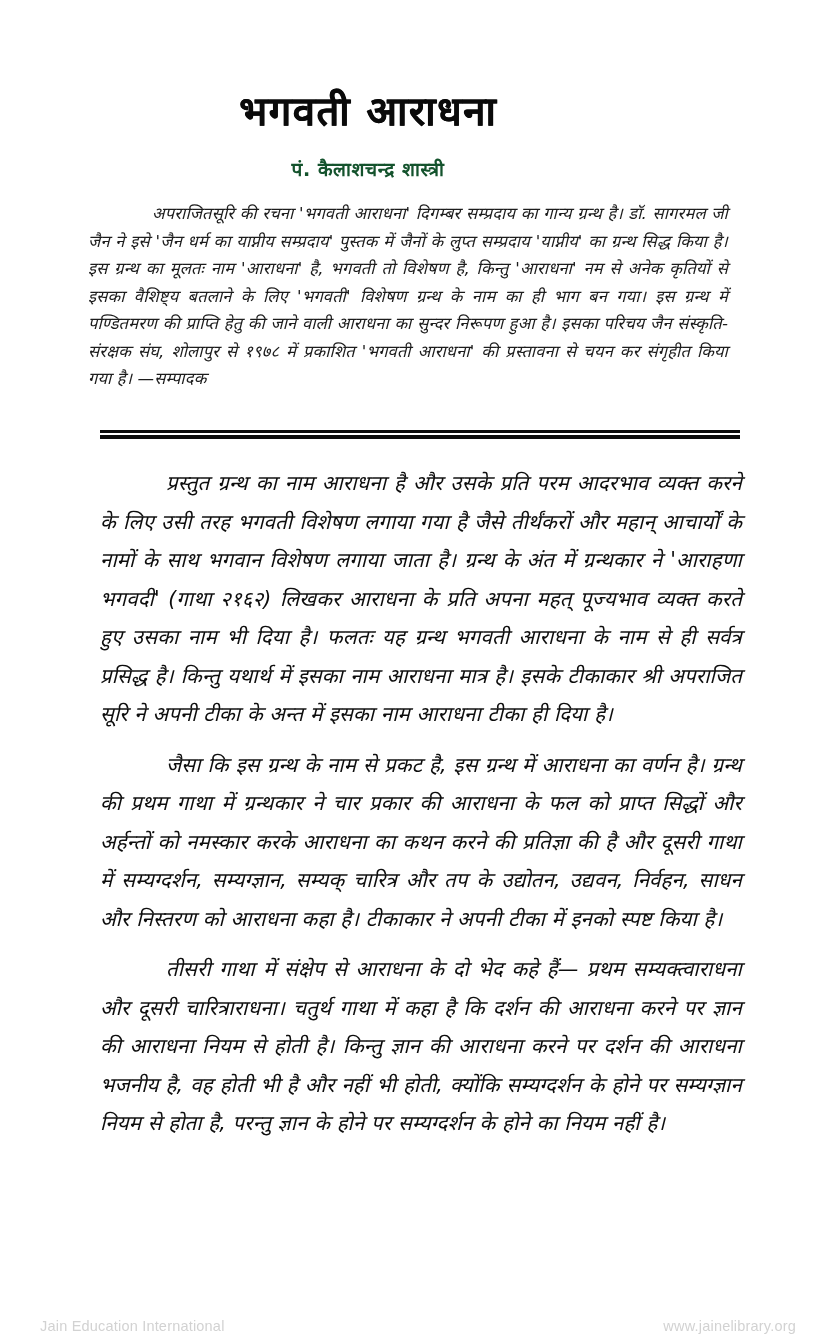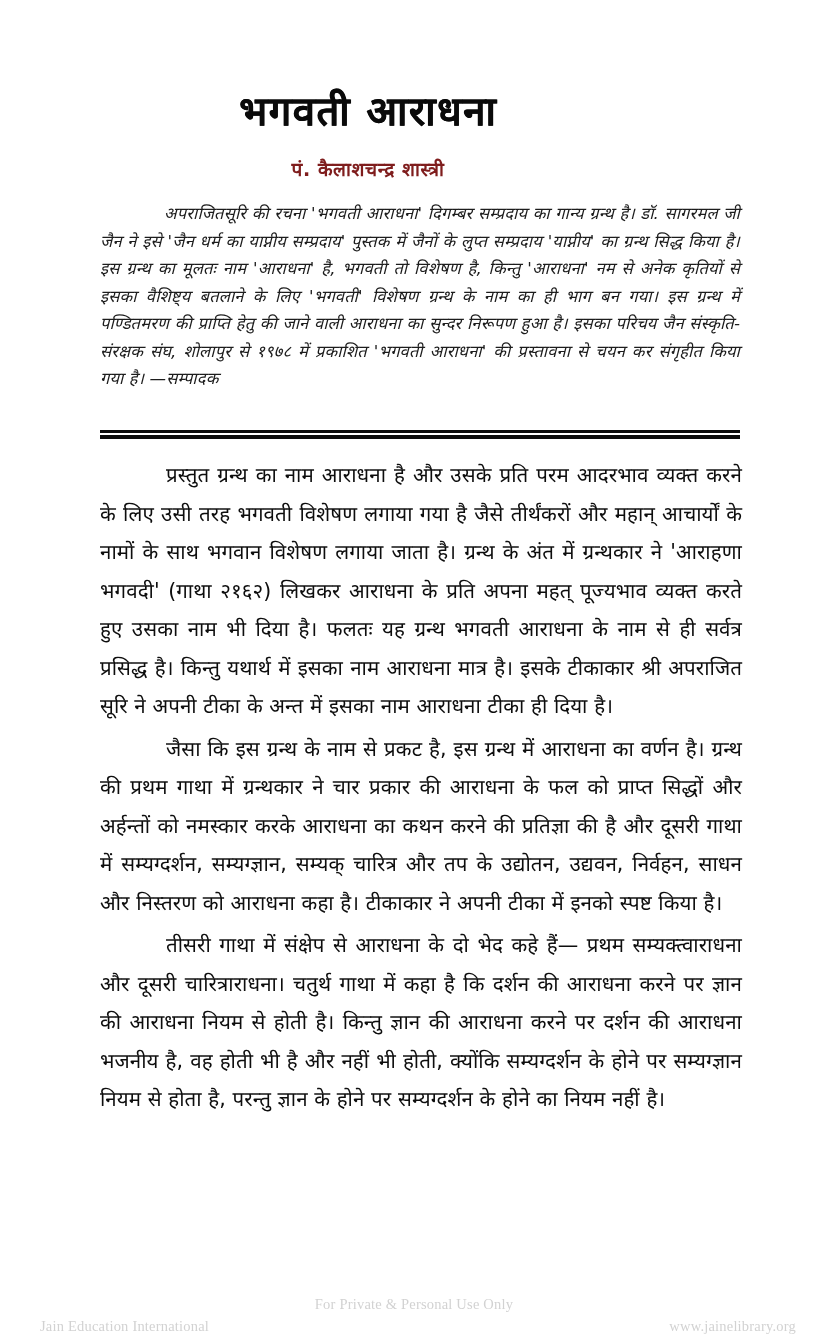--- a/index.html
+++ b/index.html
@@ -37,28 +37,28 @@
     line-height: 1.15;
     color: #0a0a0a;
     margin: 0;
     text-shadow: 0.4px 0 0 #0a0a0a;
   }
   .doc-author {
     font-family: "DejaVu Sans", "Liberation Sans", sans-serif;
     font-size: 19px;
     font-weight: 600;
     letter-spacing: 0.6px;
-    color: #7f1d1d;
+    color: #14532d;
     margin: 22px 0 4px 0;
   }
 
   
   .intro {
     position: absolute;
-    left: 100px;
+    left: 88px;
     top: 200px;
     width: 640px;
     font-family: "DejaVu Sans", "Liberation Sans", sans-serif;
     font-size: 16.5px;
     line-height: 27.5px;
     text-align: justify;
     text-justify: inter-word;
     color: #1c1c1c;
     font-style: italic;
     letter-spacing: 0.15px;
@@ -96,22 +96,23 @@
     width: 642px;
     font-family: "DejaVu Sans", "Liberation Sans", sans-serif;
     font-size: 20.5px;
     line-height: 38.5px;
     text-align: justify;
     text-justify: inter-word;
     color: #0d0d0d;
     letter-spacing: 0.1px;
   }
   .body-text p {
-    margin: 4px 0 0 0;
+    margin: 12px 0 0 0;
     text-indent: 66px;
+    font-style: italic;
   }
 
   
   .footer {
     position: absolute;
     left: 0;
     top: 1292px;
     width: 828px;
     height: 24px;
     display: flex;
@@ -126,21 +127,21 @@
     left: 0;
     width: 828px;
     text-align: center;
   }
   .footer-right {
     position: absolute;
     right: 32px;
   }
   .footer span,
   .footer .footer-center span {
-    font-family: Liberation Serif, serif;
+    font-family: Liberation Sans, sans-serif;
     font-size: 14.5px;
     color: #d2d2d2;
     letter-spacing: 0.2px;
     white-space: nowrap;
     margin-top: 44px;
   }
 </style>
 </head>
 <body>
 
@@ -162,19 +163,16 @@
   </div>
 
   <div class="body-text">
     <p>प्रस्तुत ग्रन्थ का नाम आराधना है और उसके प्रति परम आदरभाव व्यक्त करने के लिए उसी तरह भगवती विशेषण लगाया गया है जैसे तीर्थंकरों और महान् आचार्यों के नामों के साथ भगवान विशेषण लगाया जाता है। ग्रन्थ के अंत में ग्रन्थकार ने 'आराहणा भगवदी' (गाथा २१६२) लिखकर आराधना के प्रति अपना महत् पूज्यभाव व्यक्त करते हुए उसका नाम भी दिया है। फलतः यह ग्रन्थ भगवती आराधना के नाम से ही सर्वत्र प्रसिद्ध है। किन्तु यथार्थ में इसका नाम आराधना मात्र है। इसके टीकाकार श्री अपराजित सूरि ने अपनी टीका के अन्त में इसका नाम आराधना टीका ही दिया है।</p>
     <p>जैसा कि इस ग्रन्थ के नाम से प्रकट है, इस ग्रन्थ में आराधना का वर्णन है। ग्रन्थ की प्रथम गाथा में ग्रन्थकार ने चार प्रकार की आराधना के फल को प्राप्त सिद्धों और अर्हन्तों को नमस्कार करके आराधना का कथन करने की प्रतिज्ञा की है और दूसरी गाथा में सम्यग्दर्शन, सम्यग्ज्ञान, सम्यक् चारित्र और तप के उद्योतन, उद्यवन, निर्वहन, साधन और निस्तरण को आराधना कहा है। टीकाकार ने अपनी टीका में इनको स्पष्ट किया है।</p>
     <p>तीसरी गाथा में संक्षेप से आराधना के दो भेद कहे हैं— प्रथम सम्यक्त्वाराधना और दूसरी चारित्राराधना। चतुर्थ गाथा में कहा है कि दर्शन की आराधना करने पर ज्ञान की आराधना नियम से होती है। किन्तु ज्ञान की आराधना करने पर दर्शन की आराधना भजनीय है, वह होती भी है और नहीं भी होती, क्योंकि सम्यग्दर्शन के होने पर सम्यग्ज्ञान नियम से होता है, परन्तु ज्ञान के होने पर सम्यग्दर्शन के होने का नियम नहीं है।</p>
   </div>
 
   <div class="footer">
     <span class="footer-left">Jain Education International</span>
-    <div class="footer-center">
-      <span>For Private &amp; Personal Use Only</span>
-    </div>
     <span class="footer-right">www.jainelibrary.org</span>
   </div>
 
 </div>
 
 </body></html>

